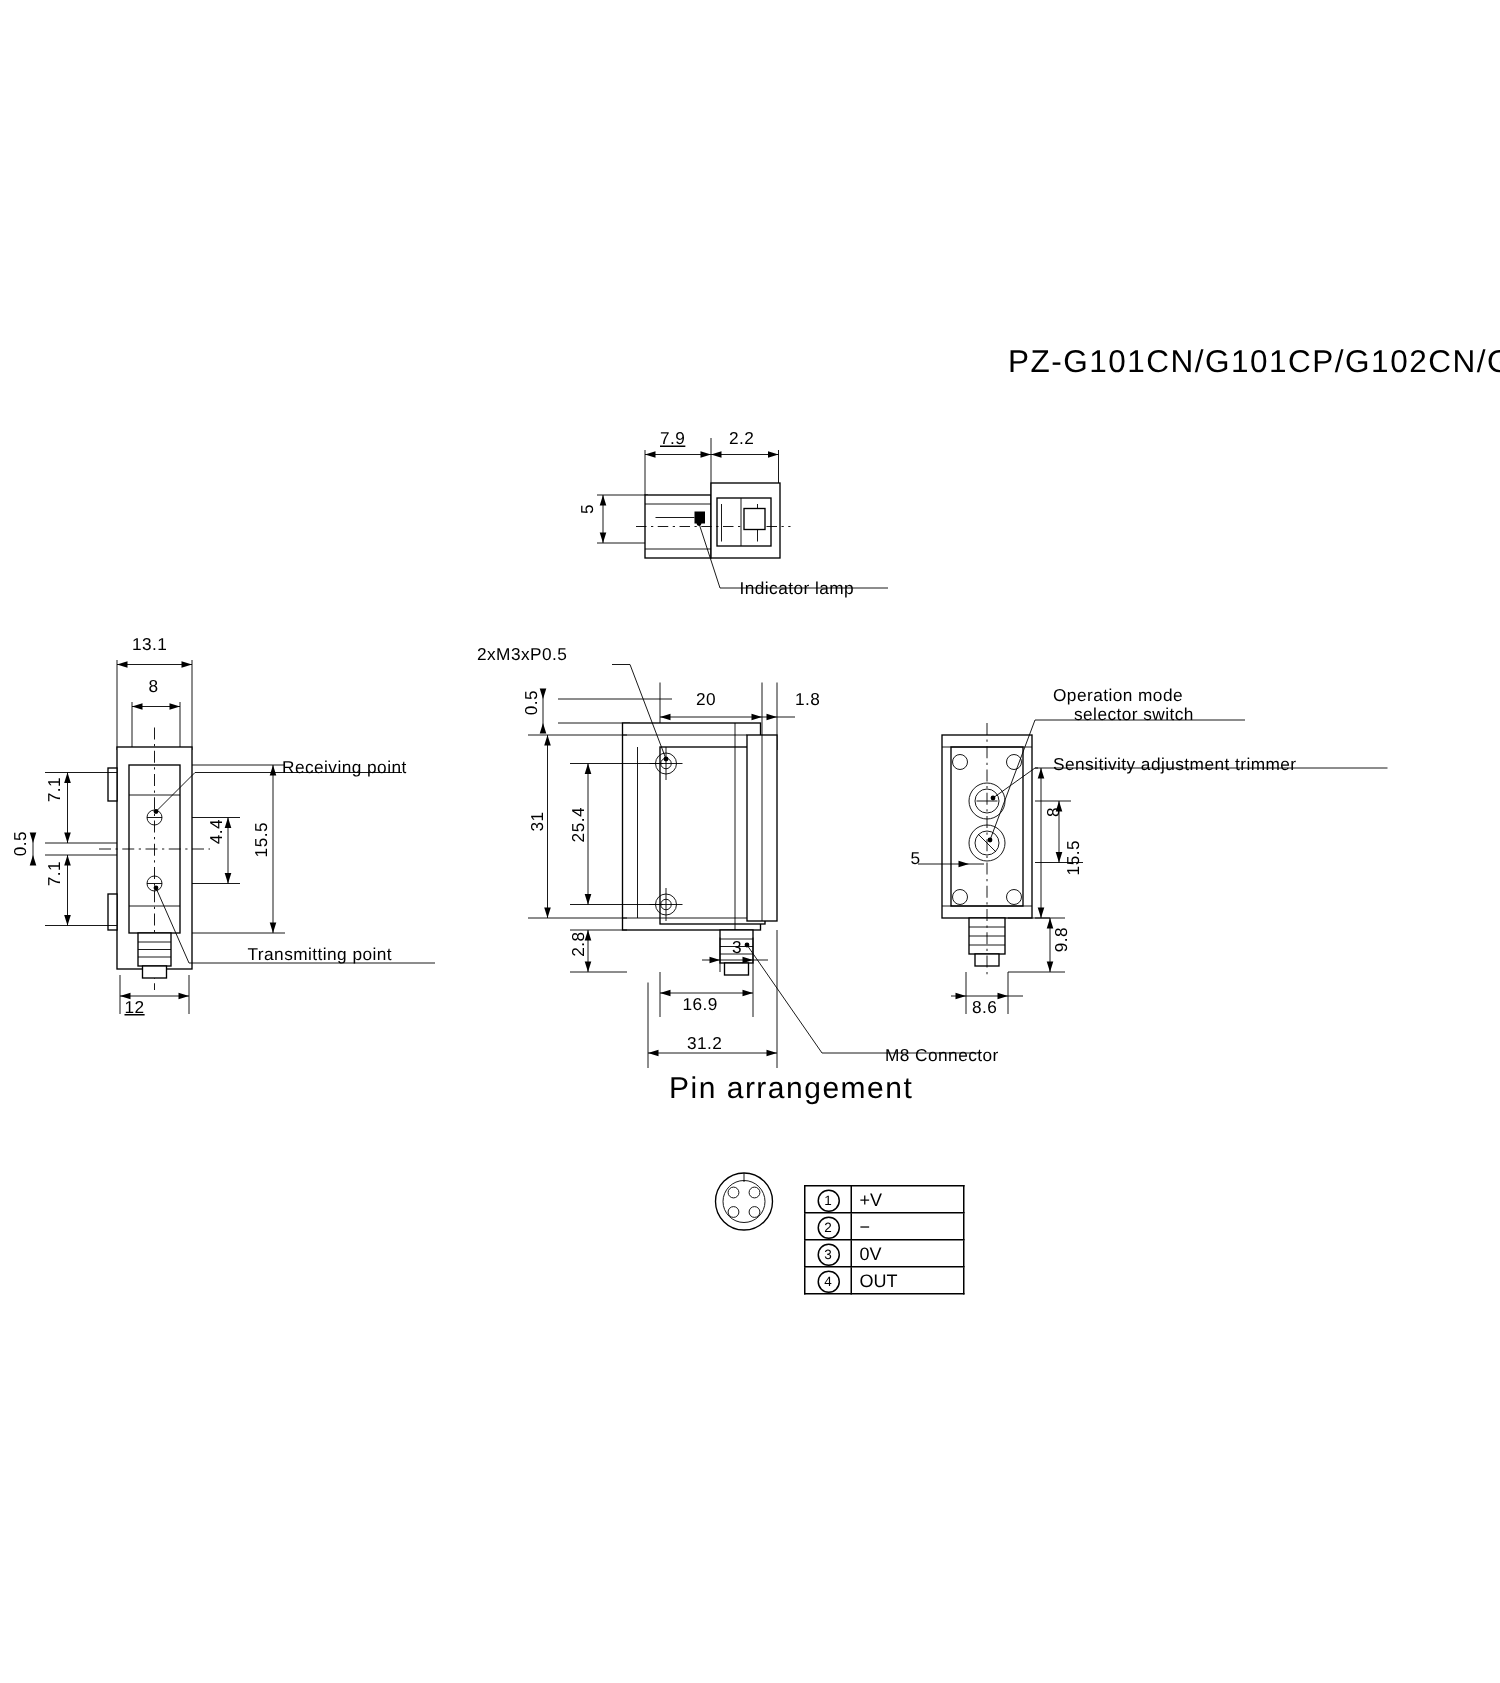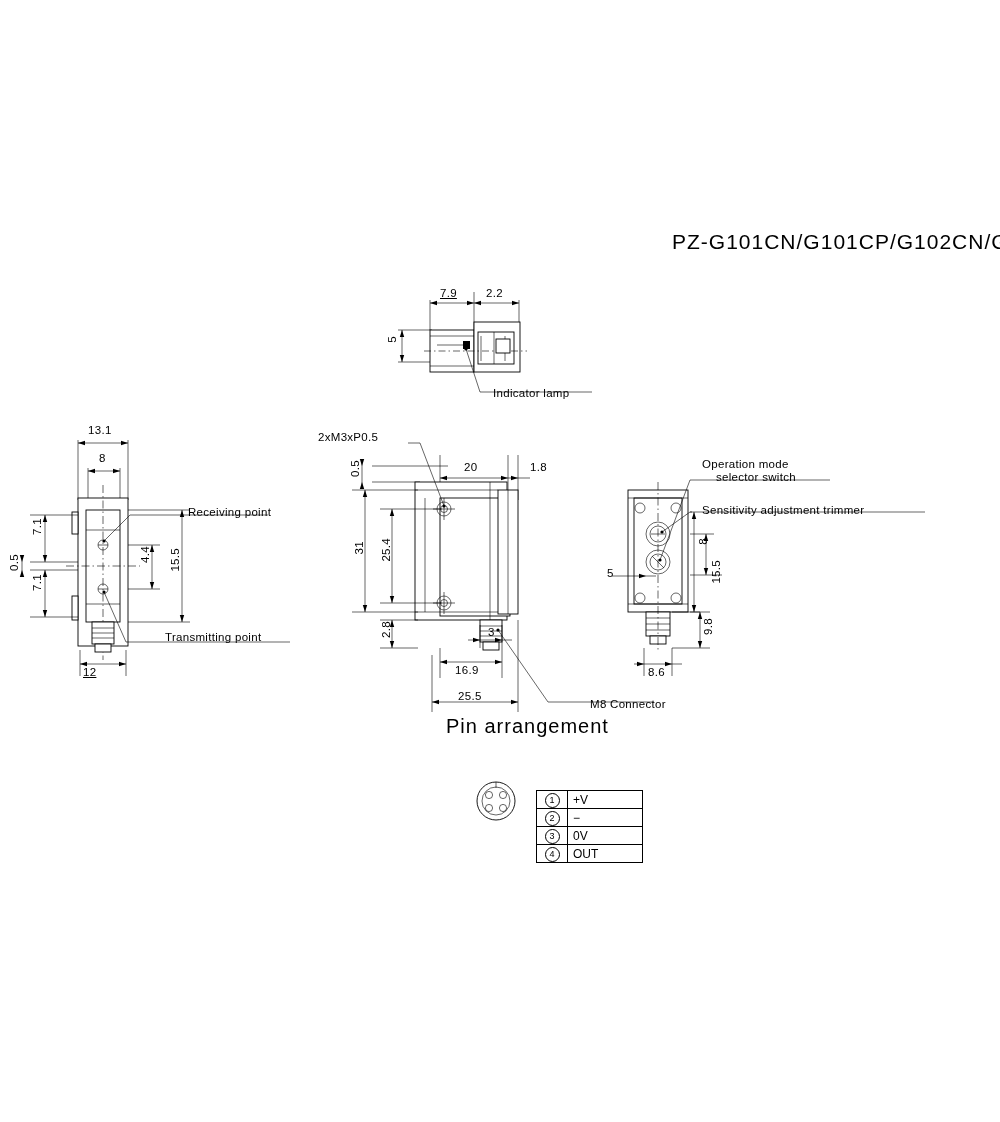--- a/index.html
+++ b/index.html
@@ -362,21 +362,21 @@
 
   <div class="lbl" style="left:318px; top:431px;">2xM3xP0.5</div>
   <div class="lbl vert" style="left:349px; top:460px;">0.5</div>
   <div class="lbl" style="left:464px; top:461px;">20</div>
   <div class="lbl" style="left:530px; top:461px;">1.8</div>
   <div class="lbl vert" style="left:353px; top:541px;">31</div>
   <div class="lbl vert" style="left:380px; top:538px;">25.4</div>
   <div class="lbl vert" style="left:380px; top:621px;">2.8</div>
   <div class="lbl" style="left:488px; top:626px;">3</div>
   <div class="lbl" style="left:455px; top:664px;">16.9</div>
-  <div class="lbl" style="left:458px; top:690px;">25.5</div>
+  <div class="lbl" style="left:458px; top:690px;">31.2</div>
   <div class="lbl" style="left:553px; top:698px;margin-left:37px;">M8 Connector</div>
 
   <div class="lbl" style="left:702px; top:458px;">Operation mode</div>
   <div class="lbl" style="left:716px; top:471px;">selector switch</div>
   <div class="lbl" style="left:702px; top:504px;">Sensitivity adjustment trimmer</div>
   <div class="lbl" style="left:607px; top:567px;">5</div>
   <div class="lbl vert" style="left:697px; top:538px;">8</div>
   <div class="lbl vert" style="left:710px; top:560px;">15.5</div>
   <div class="lbl vert" style="left:702px; top:618px;">9.8</div>
   <div class="lbl" style="left:648px; top:666px;">8.6</div>

